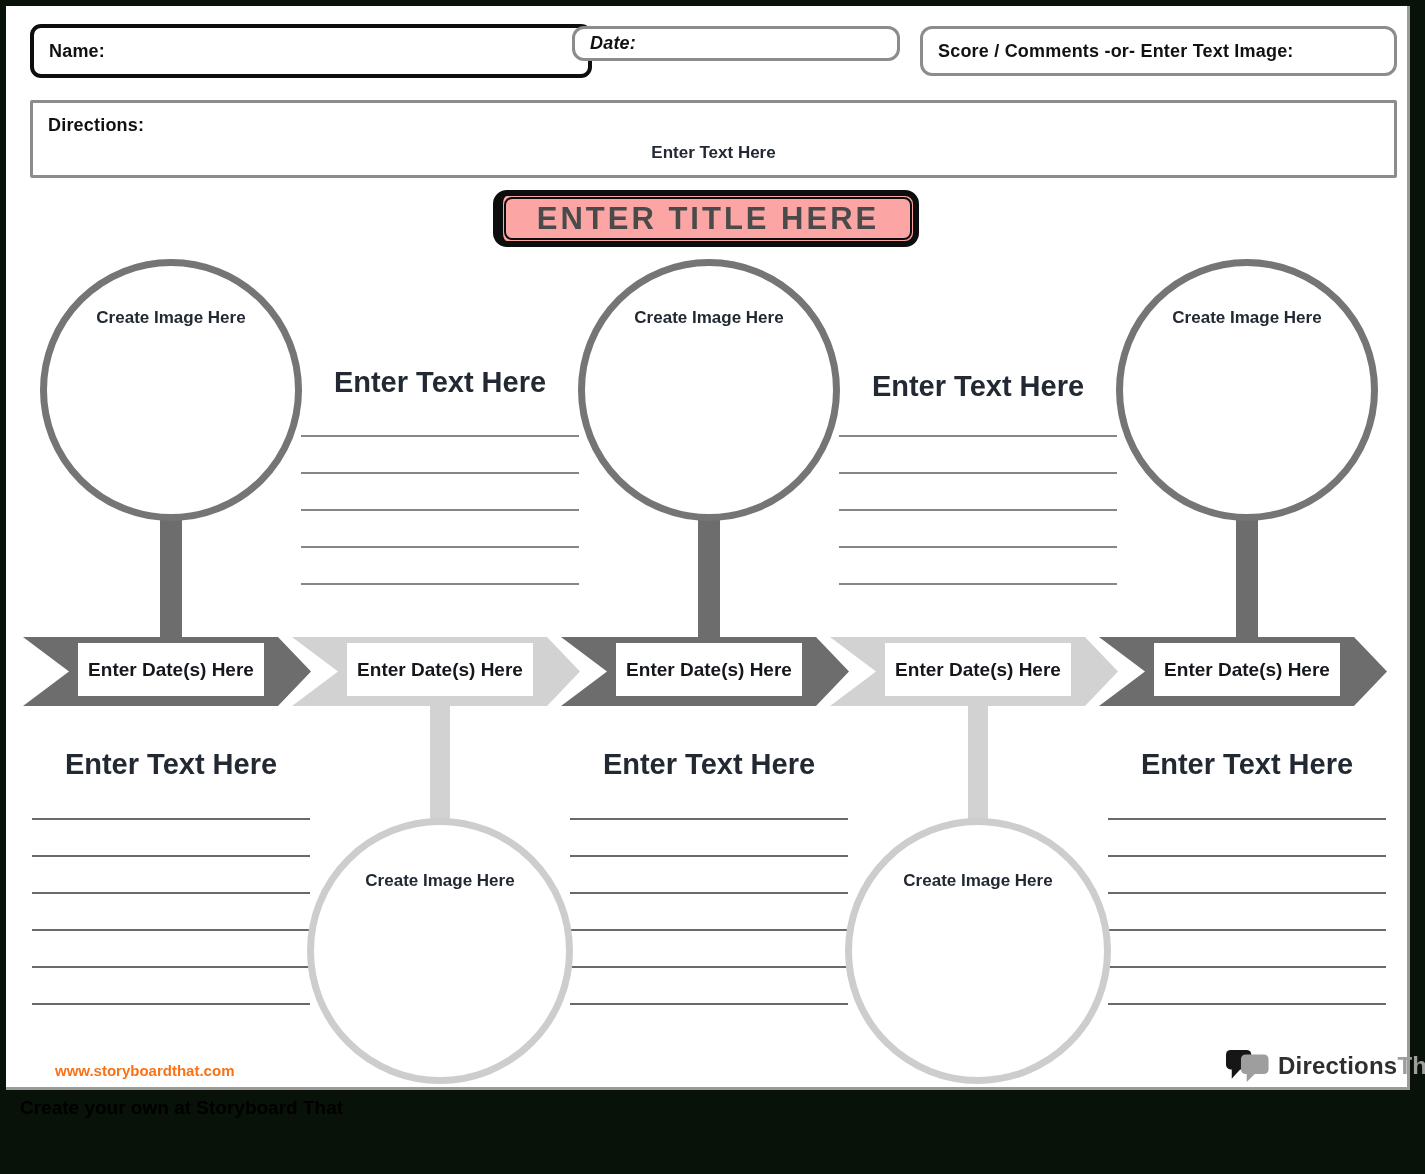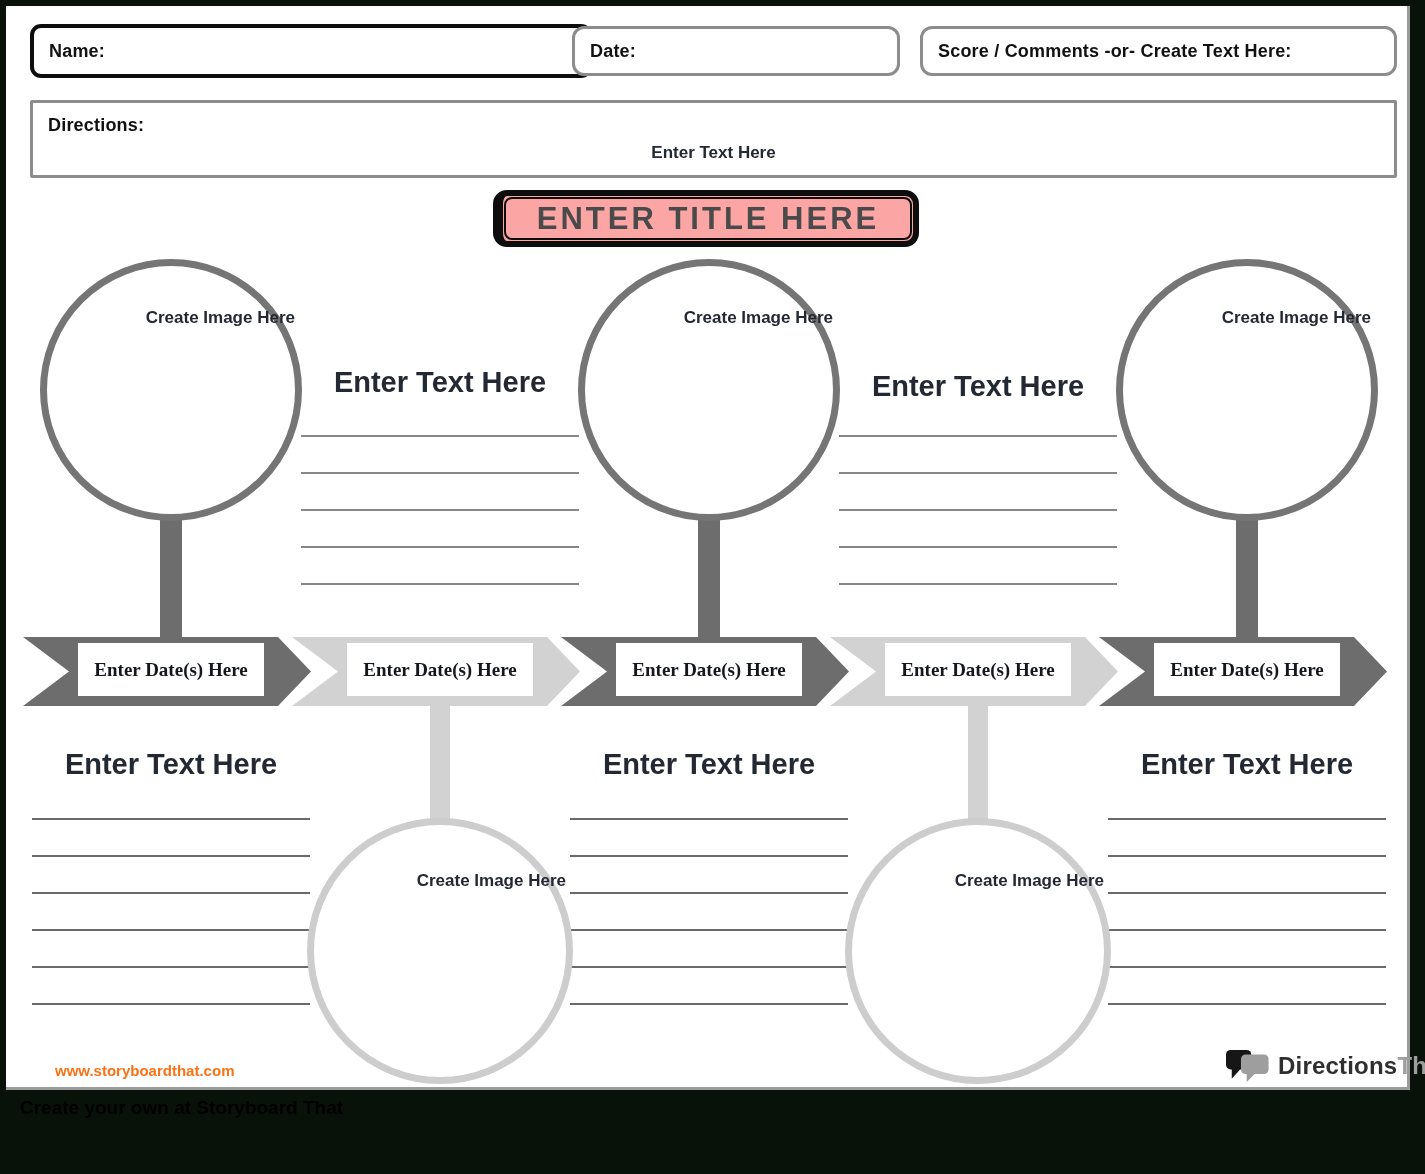--- a/index.html
+++ b/index.html
@@ -46,21 +46,21 @@
     display:flex;align-items:center;justify-content:center;
     font-size:31px;font-weight:bold;letter-spacing:3px;color:#4a4a4a;
   }
   
   .circle{
     position:absolute;box-sizing:border-box;border-radius:50%;background:#fff;z-index:3;
   }
   .circle.dark{border:7px solid #757575;width:262px;height:262px;top:259px;}
   .circle.light{border:7px solid #cdcdcd;width:266px;height:266px;top:818px;}
   .circle-label{
-    position:absolute;left:0;top:42px;width:100%;text-align:right;
+    position:absolute;left:0;top:42px;width:100%;text-align:center;
     font-size:17px;font-weight:bold;color:#222933;
   }
   
   .stem{position:absolute;z-index:1;}
   .stem.dark{background:#6d6d6d;width:22px;top:517px;height:122px;}
   .stem.light{background:#d2d2d2;width:20px;top:700px;height:122px;}
   
   .area-heading{
     position:absolute;width:300px;text-align:center;
     font-size:29px;font-weight:bold;color:#222933;z-index:2;
@@ -69,44 +69,44 @@
   .ln{width:278px;height:2px;}
   .lines.top .ln{background:#868686;}
   .lines.bottom .ln{background:#6a6a6a;}
   
   .timeline-svg{position:absolute;left:0;top:630px;z-index:2;}
   .arrow-dark{fill:#6d6d6d;}
   .arrow-light{fill:#d2d2d2;}
   .date-box{
     position:absolute;top:643px;width:186px;height:53px;background:#fff;
     display:flex;align-items:center;justify-content:center;
-    font-size:19px;font-weight:bold;color:#14171b;z-index:4;font-family:Liberation Serif, serif;
+    font-size:19px;font-weight:bold;color:#14171b;z-index:4;
   }
   
   .site-url{position:absolute;left:55px;top:1062px;font-size:15px;font-weight:bold;color:#f97316;z-index:2;}
   .logo{position:absolute;left:1226px;top:1048px;display:flex;align-items:center;gap:6px;z-index:2;}
   .logo-text{font-size:24px;font-weight:bold;color:#2f2f2f;letter-spacing:.2px;}
   .logo-text .that{color:#9e9e9e;font-weight:bold;}
   .caption{
     position:absolute;left:20px;top:1097px;font-size:19px;font-weight:bold;color:#000000;z-index:1;
   }
 </style>
 </head>
 <body>
 
 <div class="page"></div>
 
 <div class="box-black" style="left:30px;top:24px;width:562px;height:54px;">
   <span class="field-label">Name:</span>
 </div>
-<div class="box-gray" style="left:572px;top:26px;width:328px;height:50px;">
+<div class="box-gray" style="left:572px;top:26px;width:328px;height:35px;font-style:italic;">
   <span class="field-label">Date:</span>
 </div>
 <div class="box-gray" style="left:920px;top:26px;width:477px;height:50px;">
-  <span class="field-label">Score / Comments -or- Create Text Here:</span>
+  <span class="field-label">Score / Comments -or- Enter Text Image:</span>
 </div>
 <div class="directions-box">
   <span class="field-label">Directions:</span>
   <div class="directions-text">Enter Text Here</div>
 </div>
 
 <div class="title-outer">
   <div class="title-inner">ENTER TITLE HERE</div>
 </div>
 

